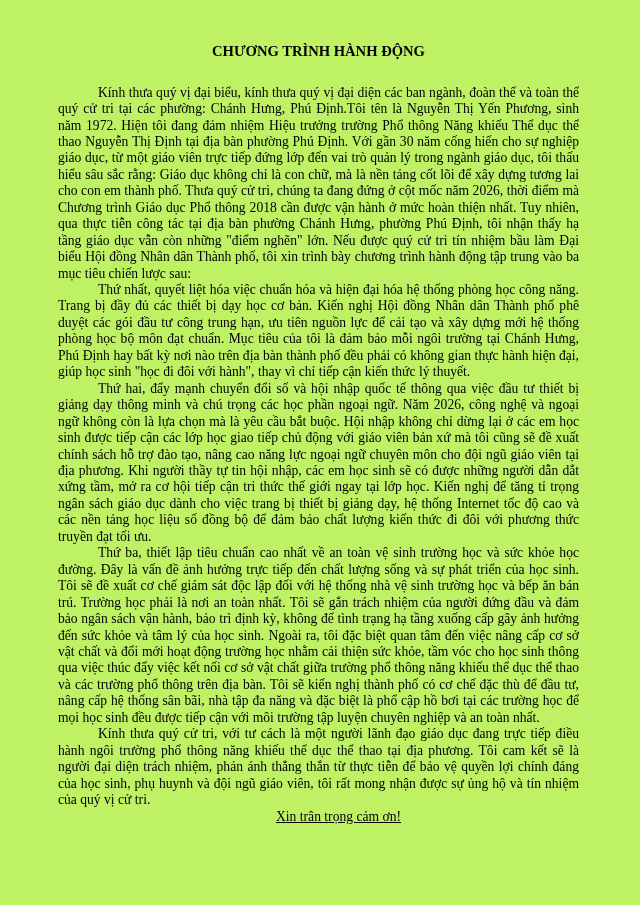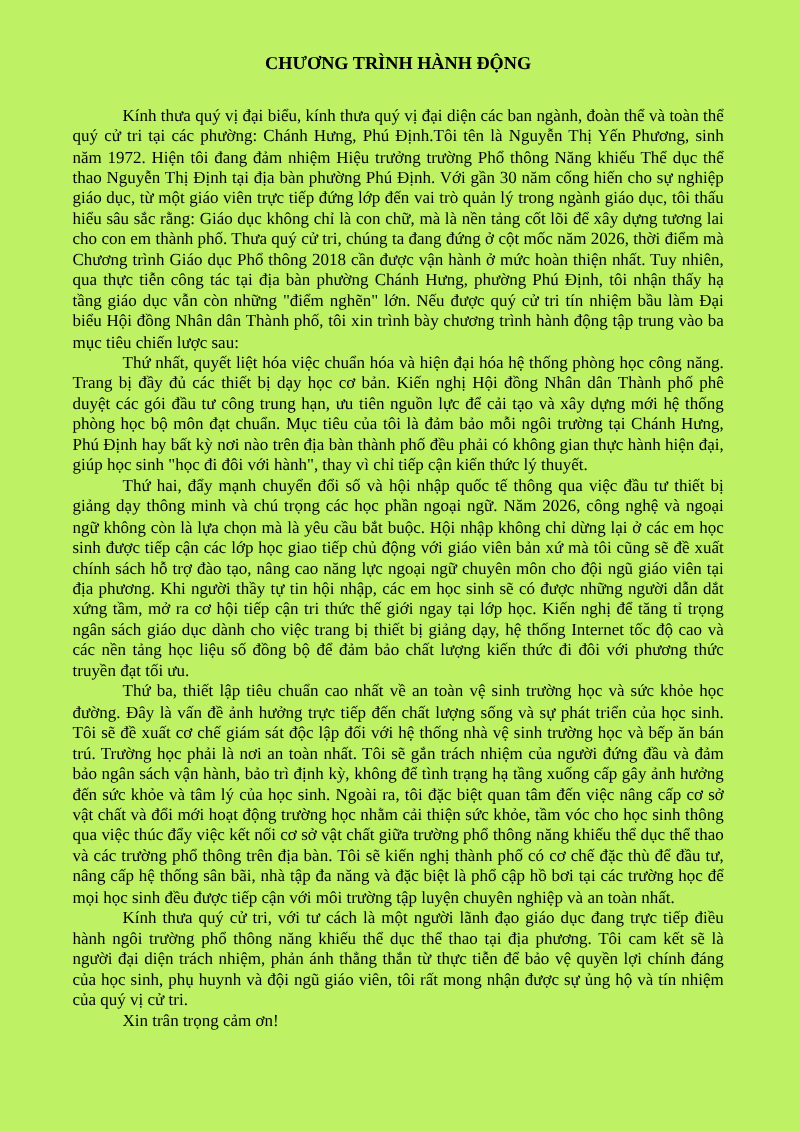--- a/index.html
+++ b/index.html
@@ -26,21 +26,22 @@
     font-size: 14.6px;
     line-height: 18.6px;
     margin-bottom: 24px;
   }
   .para {
     margin: 0;
     text-align: justify;
     text-indent: 40px;
   }
   .closing {
-    text-align: left;
+    text-align: center;
+    text-decoration: underline;
   }
 </style>
 </head>
 <body>
 
 <div class="page">
   <div class="doc-title">
     <div>CHƯƠNG TRÌNH HÀNH ĐỘNG</div>
   </div>
   <p class="para">Kính thưa quý vị đại biểu, kính thưa quý vị đại diện các ban ngành, đoàn thể và toàn thể quý cử tri tại các phường: Chánh Hưng, Phú Định.Tôi tên là Nguyễn Thị Yến Phương, sinh năm 1972. Hiện tôi đang đảm nhiệm Hiệu trưởng trường Phổ thông Năng khiếu Thể dục thể thao Nguyễn Thị Định tại địa bàn phường Phú Định. Với gần 30 năm cống hiến cho sự nghiệp giáo dục, từ một giáo viên trực tiếp đứng lớp đến vai trò quản lý trong ngành giáo dục, tôi thấu hiểu sâu sắc rằng: Giáo dục không chỉ là con chữ, mà là nền tảng cốt lõi để xây dựng tương lai cho con em thành phố. Thưa quý cử tri, chúng ta đang đứng ở cột mốc năm 2026, thời điểm mà Chương trình Giáo dục Phổ thông 2018 cần được vận hành ở mức hoàn thiện nhất. Tuy nhiên, qua thực tiễn công tác tại địa bàn phường Chánh Hưng, phường Phú Định, tôi nhận thấy hạ tầng giáo dục vẫn còn những "điểm nghẽn" lớn. Nếu được quý cử tri tín nhiệm bầu làm Đại biểu Hội đồng Nhân dân Thành phố, tôi xin trình bày chương trình hành động tập trung vào ba mục tiêu chiến lược sau:</p>

